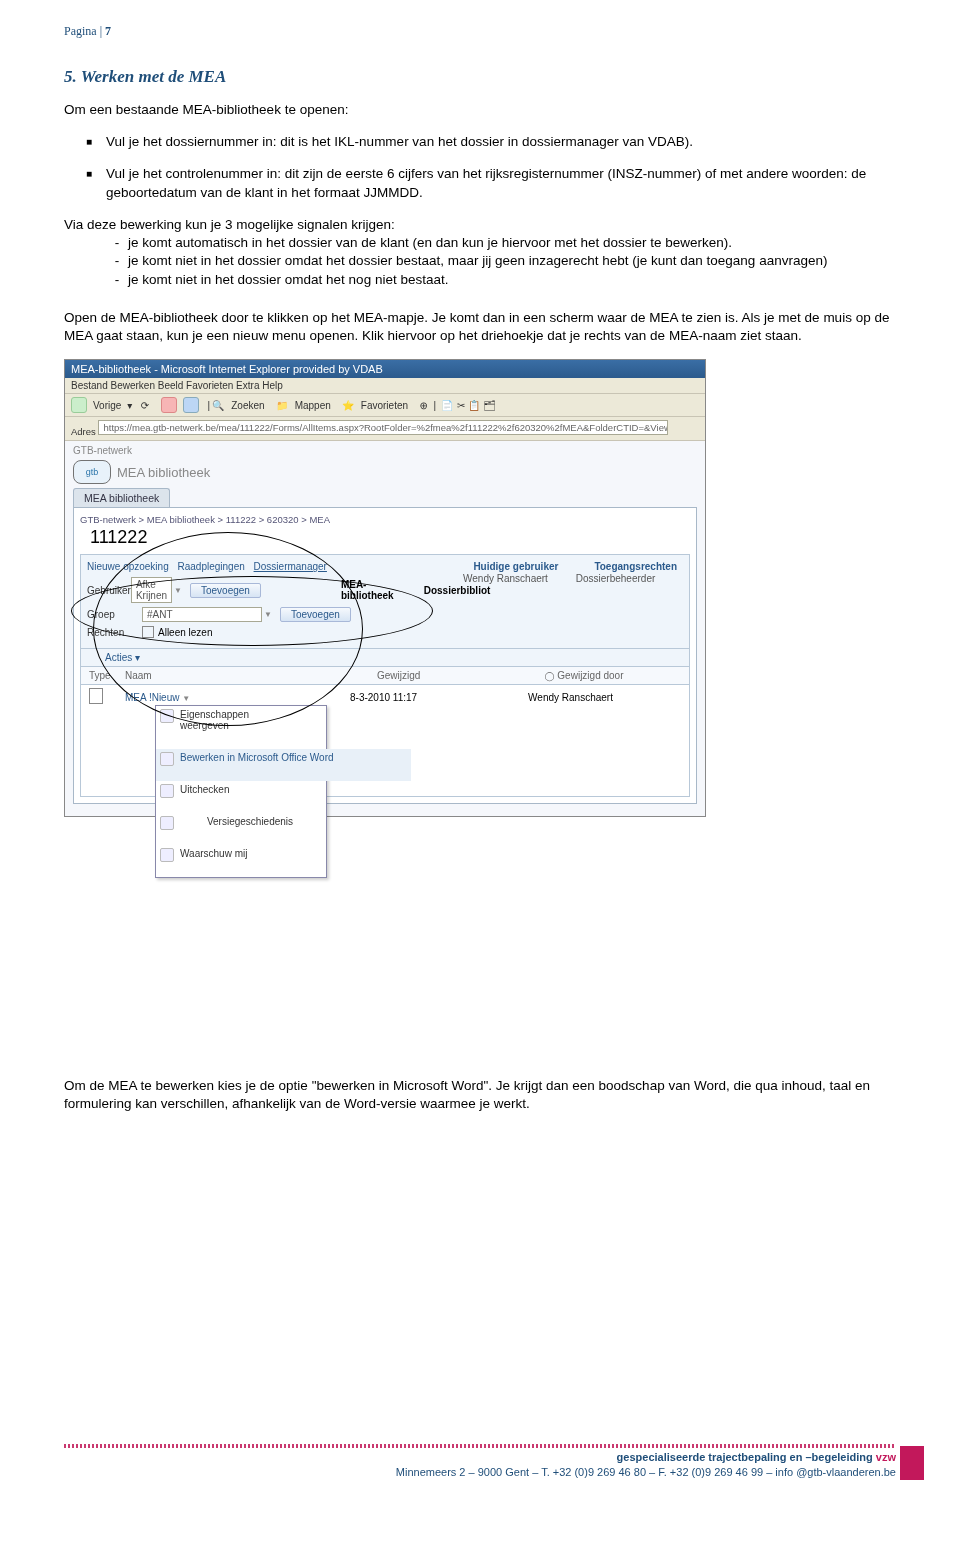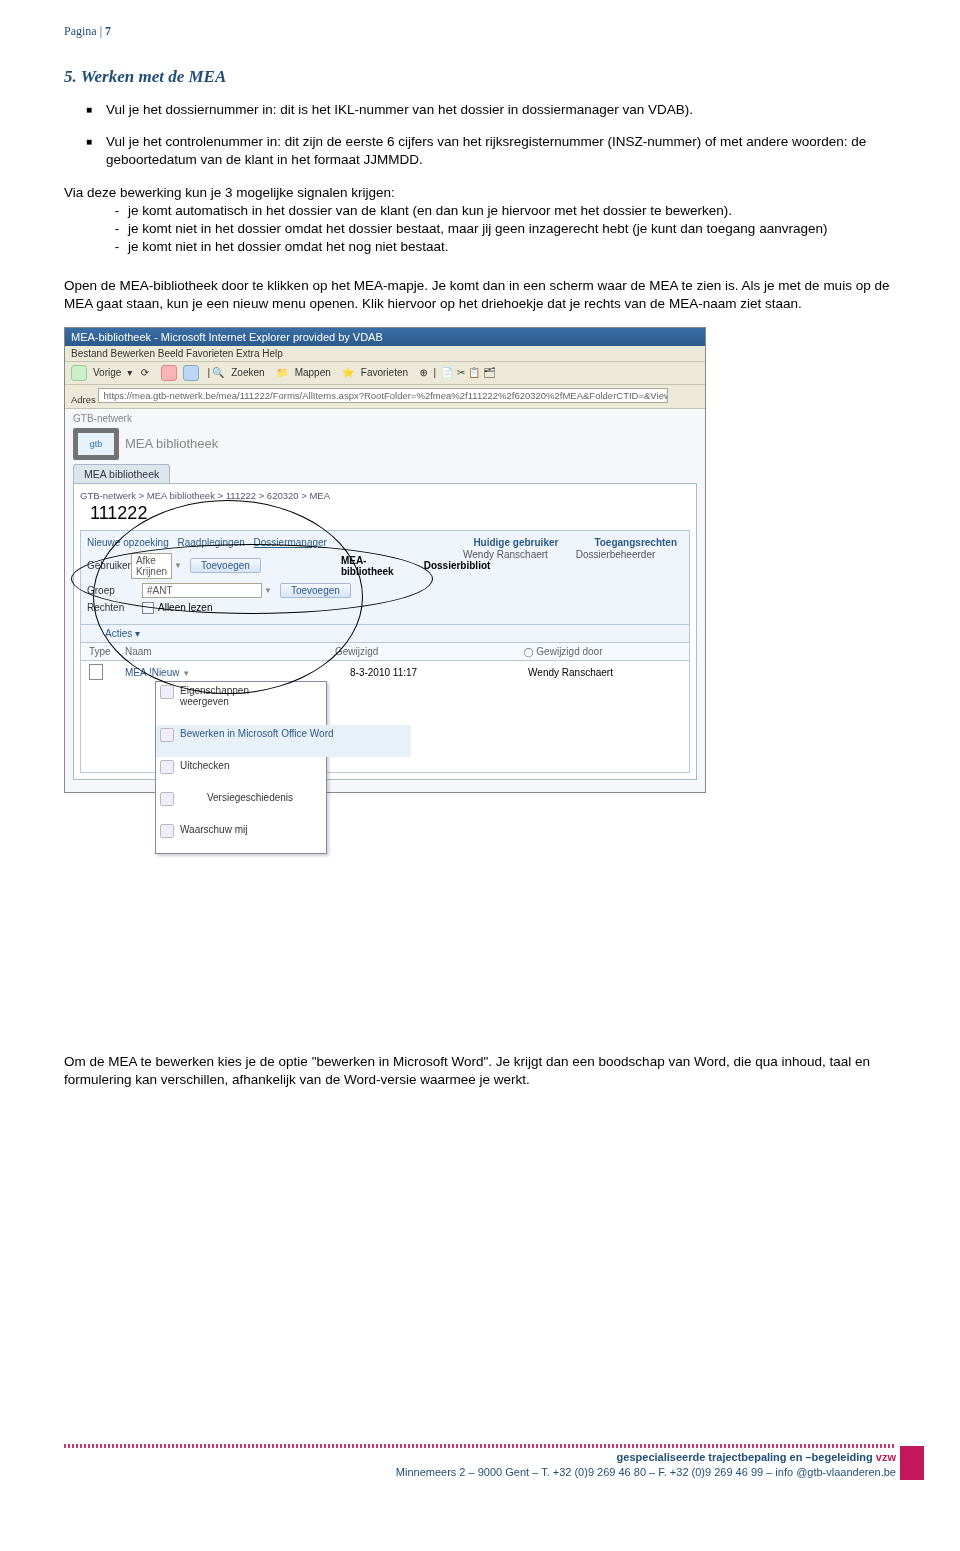--- a/index.html
+++ b/index.html
@@ -25,39 +25,39 @@
 .ss-title{background:linear-gradient(#3a6ea5,#2b5a8c);color:#fff;font-size:11px;padding:3px 6px}
 .ss-menu{background:#ece9d8;font-size:10px;padding:2px 6px;color:#333;border-bottom:1px solid #c8c4b4}
 .ss-tool{background:#ece9d8;font-size:10px;padding:3px 6px;color:#333;border-bottom:1px solid #c8c4b4;display:flex;gap:6px;align-items:center}
 .ss-tool .ico{width:14px;height:14px;background:#cbeecb;border-radius:3px;border:1px solid #9c9}
 .ss-tool .ico.red{background:#f7b5b5;border-color:#d88}
 .ss-tool .ico.blue{background:#bcd6f5;border-color:#8ab}
 .ss-addr{background:#ece9d8;font-size:9.5px;padding:3px 6px;color:#333;border-bottom:1px solid #c8c4b4}
 .ss-addr .urlbox{display:inline-block;background:#fff;border:1px solid #a8a894;padding:1px 4px;width:560px;overflow:hidden;white-space:nowrap;color:#666}
 .ss-body{background:#f5f7fb;padding:4px 0 12px 0}
 .gtbbar{display:flex;align-items:center;padding:4px 8px;font-size:13px;color:#888}
-.gtbbar .logo{width:36px;height:22px;background:#e8f2fa;border:5px solid #737373;border-radius:2px;margin-right:6px;display:flex;align-items:center;justify-content:center;font-size:9px;color:#2b75aa}
+.gtbbar .logo{width:36px;height:22px;background:#e8f2fa;border:1px solid #737373;border-radius:8px;margin-right:6px;display:flex;align-items:center;justify-content:center;font-size:9px;color:#2b75aa}
 .tabbar{padding-left:8px}
 .tab{display:inline-block;background:#dce4ec;border:1px solid #a8b8c8;border-bottom:none;font-size:10.5px;padding:3px 10px;border-radius:3px 3px 0 0;color:#334}
 .tabcontent{border:1px solid #a8b8c8;margin:0 8px;background:#fff;padding:6px}
 .breadcrumb{font-size:9.5px;color:#557;margin-bottom:2px}
 .bignum{font-size:18px;color:#000;font-weight:400;margin-left:10px;margin-bottom:6px}
 .panel{border:1px solid #b8c8d8;background:#eff5fb;padding:6px;font-size:10px}
 .paneltabs span{display:inline-block;margin-right:6px;color:#2b5a8c}
 .paneltabs span.active{text-decoration:underline}
 .prow{display:flex;align-items:center;margin:4px 0}
 .prow .lab{width:55px;color:#333}
 .prow .inp{border:1px solid #a8a894;background:#fff;padding:1px 4px;width:110px;color:#555;font-size:10px}
 .prow .btn{border:1px solid #a8b8d8;background:linear-gradient(#f6f9fd,#d6e4f4);padding:1px 10px;margin-left:8px;color:#2b5a8c;border-radius:2px;font-size:10px}
 .prow .dd{color:#888;margin-left:2px;font-size:8px}
 .chk{display:inline-block;width:10px;height:10px;border:1px solid #888;vertical-align:middle;margin-right:4px}
 .actbar{background:#eff5fb;border:1px solid #b8c8d8;border-top:none;padding:3px 24px;font-size:10px;color:#2b5a8c}
 .gridhead{display:flex;border:1px solid #b8c8d8;border-top:none;background:#f6f9fd;font-size:10px;color:#666;padding:3px 8px}
 .gridhead div:nth-child(1){width:36px}
-.gridhead div:nth-child(2){width:210px}
+.gridhead div:nth-child(2){width:252px}
 .gridhead div:nth-child(3){width:110px}
 .gridhead div:nth-child(4){flex:1;text-align:center}
 .gridrow{display:flex;border:1px solid #b8c8d8;border-top:none;font-size:10px;padding:3px 8px;align-items:center;position:relative}
 .gridrow div:nth-child(1){width:36px}
 .gridrow div:nth-child(2){width:225px;color:#2b5a8c;}
 .gridrow div:nth-child(2) .dd{text-decoration:none;color:#888;font-size:8px}
 .gridrow div:nth-child(3){width:110px}
 .gridrow div:nth-child(4){flex:1;text-align:center}
 .docico{display:inline-block;width:12px;height:14px;background:#fff;border:1px solid #888}
 .ctxmenu{position:absolute;left:74px;top:20px;background:#fff;border:1px solid #88a;box-shadow:2px 2px 3px rgba(0,0,0,.2);font-size:10px;width:170px}
@@ -72,20 +72,21 @@
 </head>
 <body>
 
 <div class="page">
   <div class="page-header">
     <span>Pagina | </span><b>7</b>
   </div>
 
   <h2>5. Werken met de MEA</h2>
 
+  <p>Om een bestaande MEA-bibliotheek te openen:</p>
 
   <ul class="square">
     <li>Vul je het dossiernummer in: dit is het IKL-nummer van het dossier in dossiermanager van VDAB).</li>
     <li>Vul je het controlenummer in: dit zijn de eerste 6 cijfers van het rijksregisternummer (INSZ-nummer) of met andere woorden: de geboortedatum van de klant in het formaat JJMMDD.</li>
   </ul>
 
   <div>
     <p style="margin-bottom:0">Via deze bewerking kun je 3 mogelijke signalen krijgen:</p>
     <div class="dashlist">
       <div class="dashrow">

